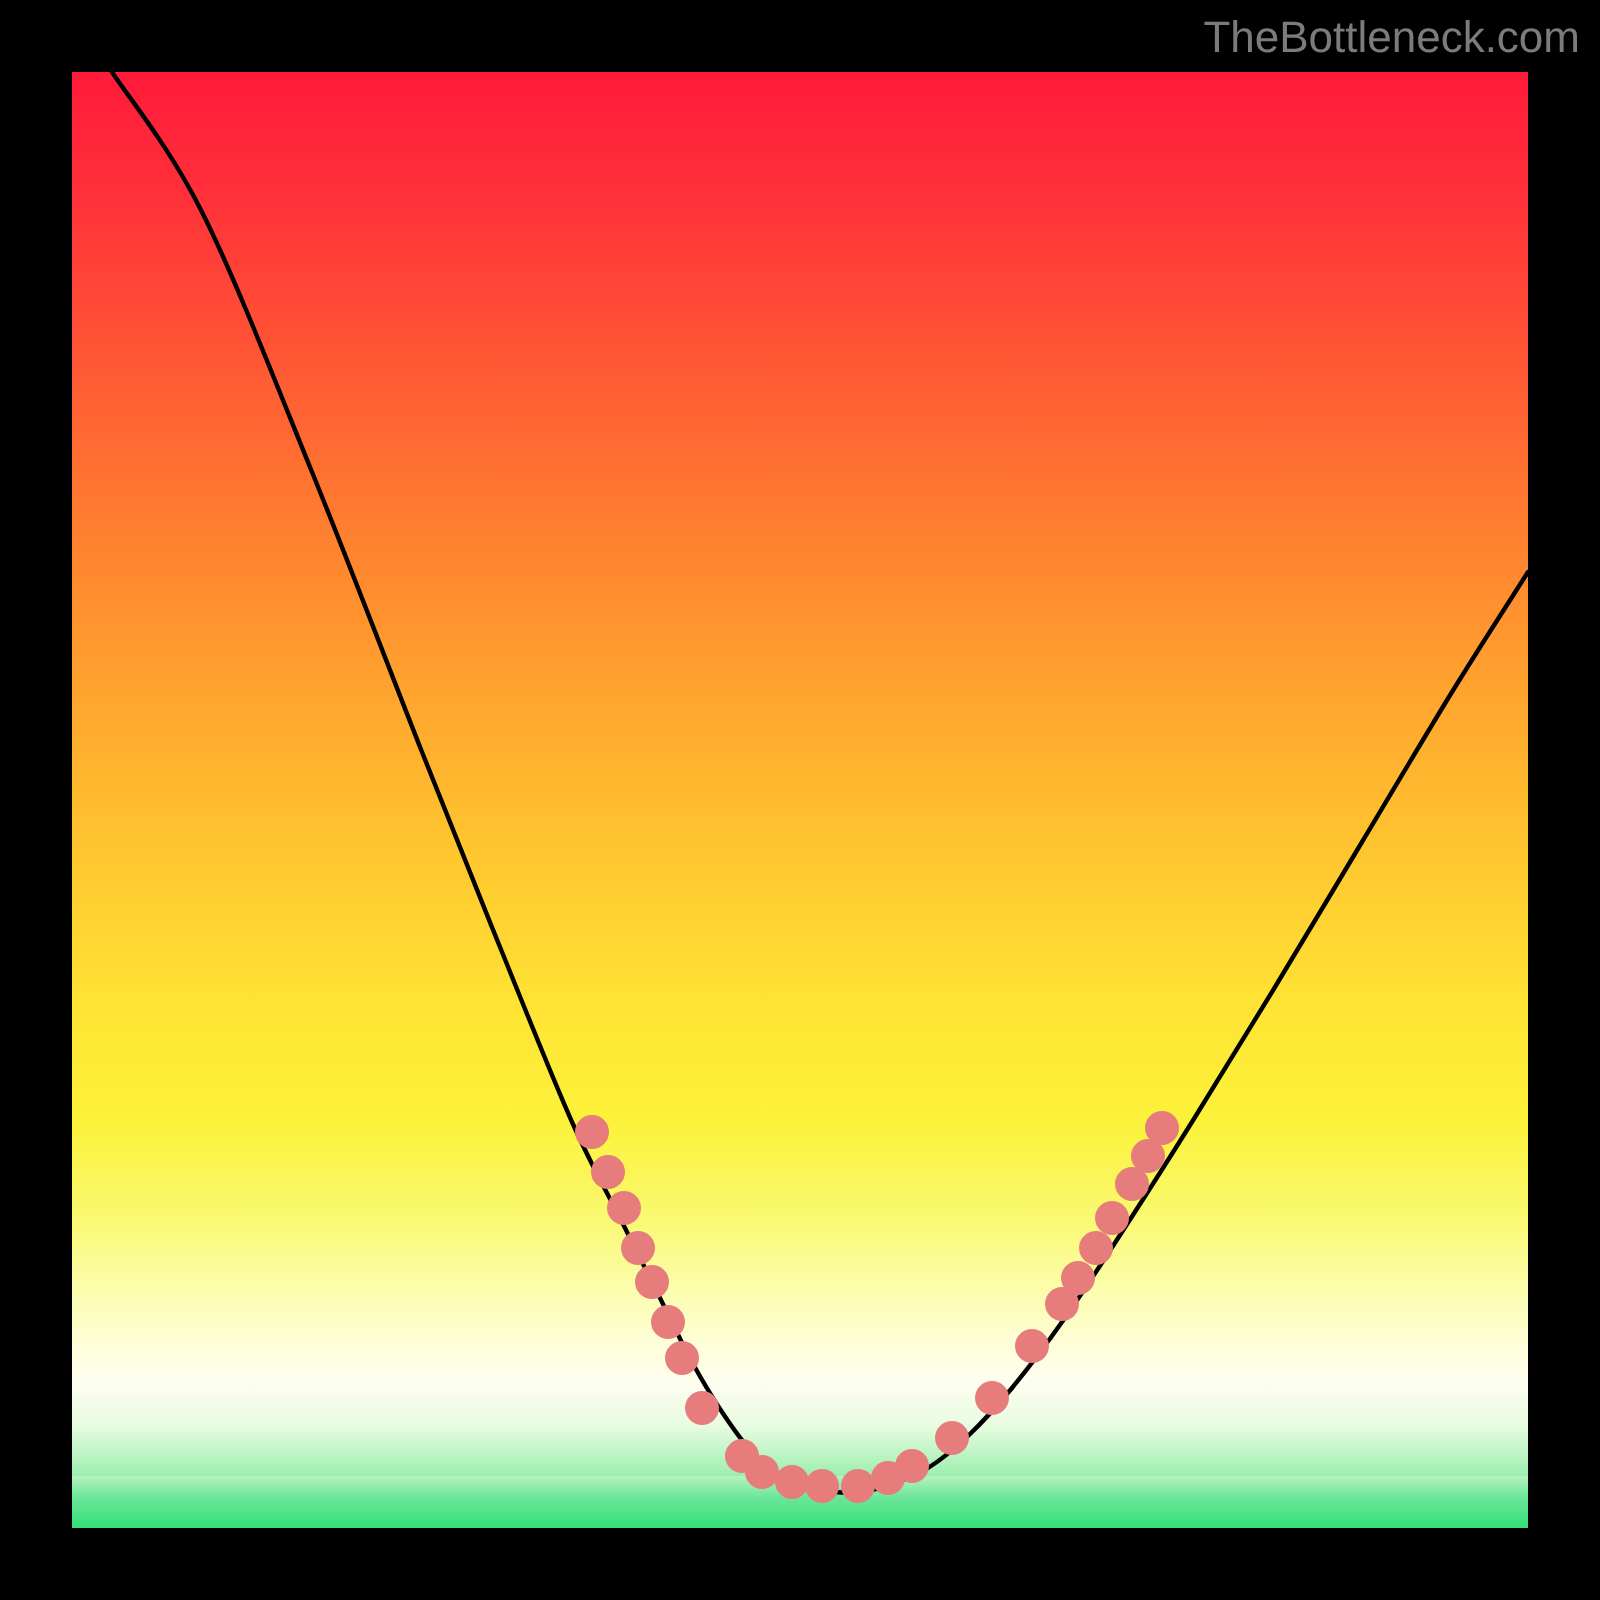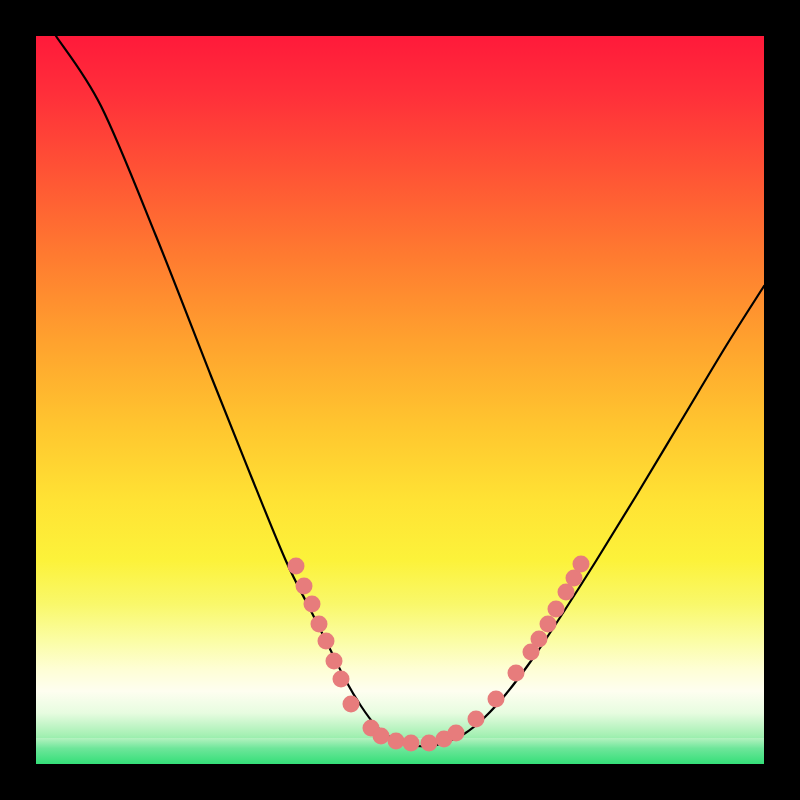--- a/index.html
+++ b/index.html
@@ -83,20 +83,21 @@
   }
   .dot {
     fill: #e77c7c;
     stroke: none;
   }
 </style>
 </head>
 <body>
 
 <div class="frame">
+  <div class="watermark">TheBottleneck.com</div>
 
   <div class="plot-area">
     <div class="green-band"></div>
 
     <svg class="overlay" viewBox="0 0 728 728">
       <path id="curve-path" class="curve" d="M 20 0 C 27.5 11.7, 48.3 36.7, 65 70 C 81.7 103.3, 101.7 155.0, 120 200 C 138.3 245.0, 159.2 300.0, 175 340 C 190.8 380.0, 202.5 409.2, 215 440 C 227.5 470.8, 240.0 502.5, 250 525 C 260.0 547.5, 267.5 560.0, 275 575 C 282.5 590.0, 289.2 603.3, 295 615 C 300.8 626.7, 305.0 635.8, 310 645 C 315.0 654.2, 320.0 662.5, 325 670 C 330.0 677.5, 335.0 684.7, 340 690 C 345.0 695.3, 350.3 699.0, 355 702 C 359.7 705.0, 363.8 706.7, 368 708 C 372.2 709.3, 375.5 709.7, 380 710 C 384.5 710.3, 390.0 710.7, 395 710 C 400.0 709.3, 404.5 708.0, 410 706 C 415.5 704.0, 421.7 702.0, 428 698 C 434.3 694.0, 441.0 688.7, 448 682 C 455.0 675.3, 462.2 667.5, 470 658 C 477.8 648.5, 485.8 638.0, 495 625 C 504.2 612.0, 514.2 596.7, 525 580 C 535.8 563.3, 547.5 545.0, 560 525 C 572.5 505.0, 585.8 483.3, 600 460 C 614.2 436.7, 630.0 410.0, 645 385 C 660.0 360.0, 676.2 332.5, 690 310 C 703.8 287.5, 721.7 260.0, 728 250 " stroke="#000000"></path>
       <g id="dots-group">
           <circle cx="260" cy="530" r="8.5" class="dot" fill="#e77c7c"></circle>
           <circle cx="268" cy="550" r="8.5" class="dot" fill="#e77c7c"></circle>
           <circle cx="276" cy="568" r="8.5" class="dot" fill="#e77c7c"></circle>

